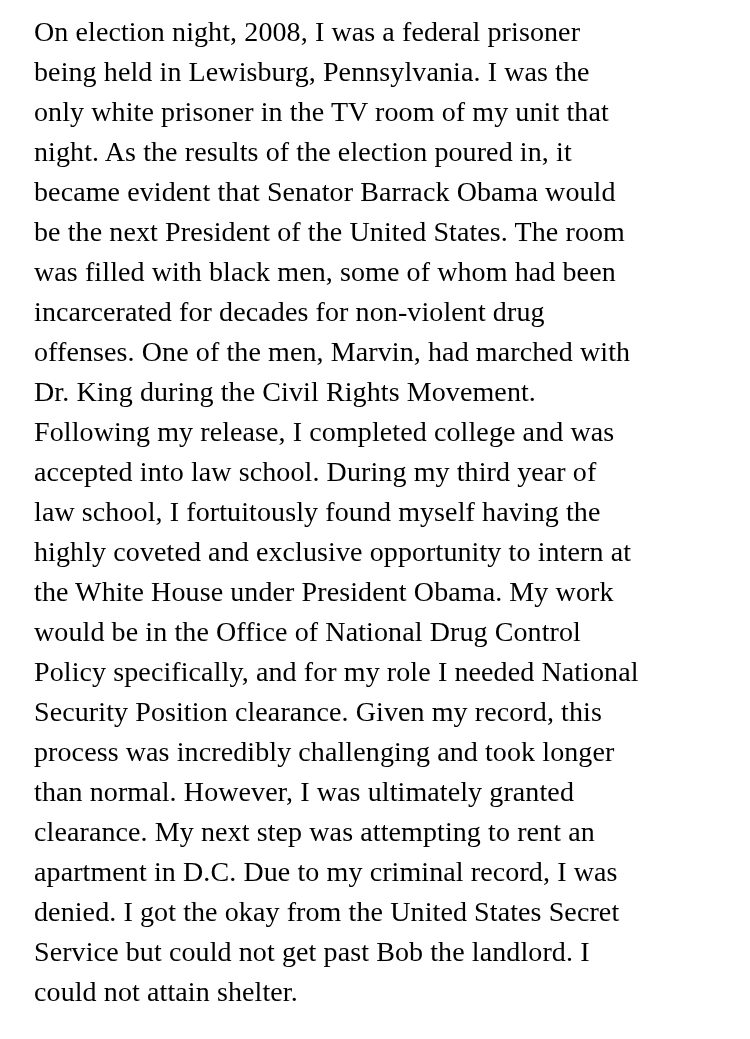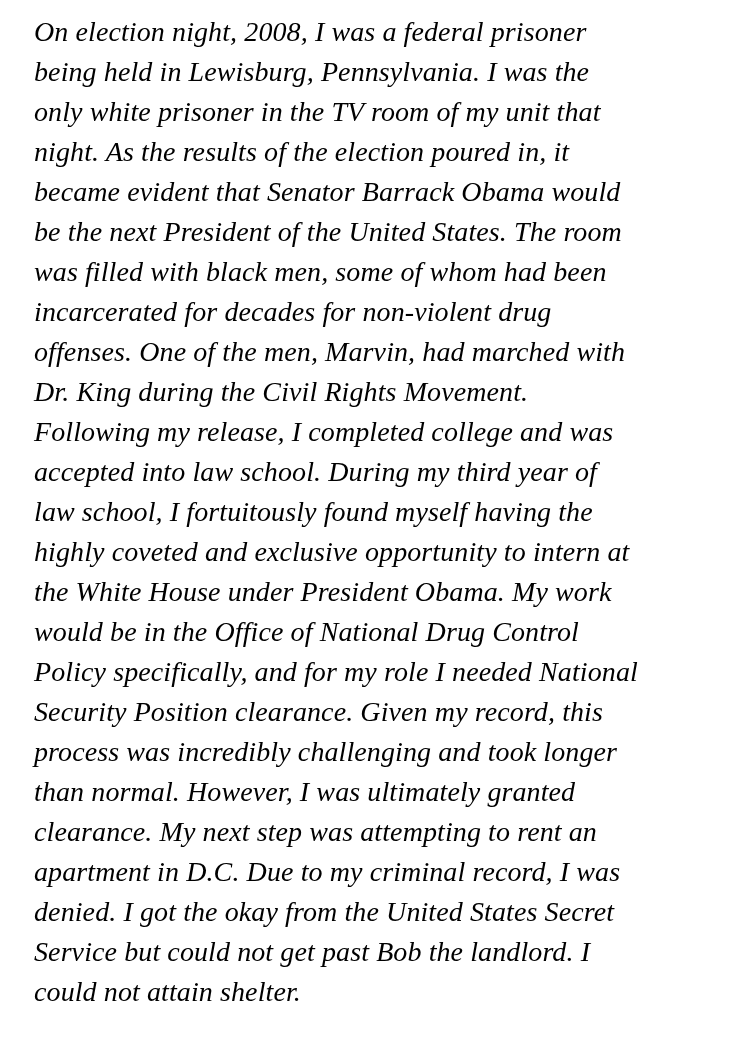--- a/index.html
+++ b/index.html
@@ -12,21 +12,20 @@
       height: 1039px;
       font-family: "Liberation Serif", "DejaVu Serif", serif;
       overflow: hidden;
     }
     .page {
       box-sizing: border-box;
       width: 750px;
       height: 1039px;
       padding: 12px 28px 0 34px;
       background: #ffffff;
-      font-style: italic;
     }
     .body-text {
       margin: 0;
       color: #000000;
       font-size: 28px;
       line-height: 40px;
       letter-spacing: 0.1px;
       white-space: pre-line;
       text-align: left;
     }

